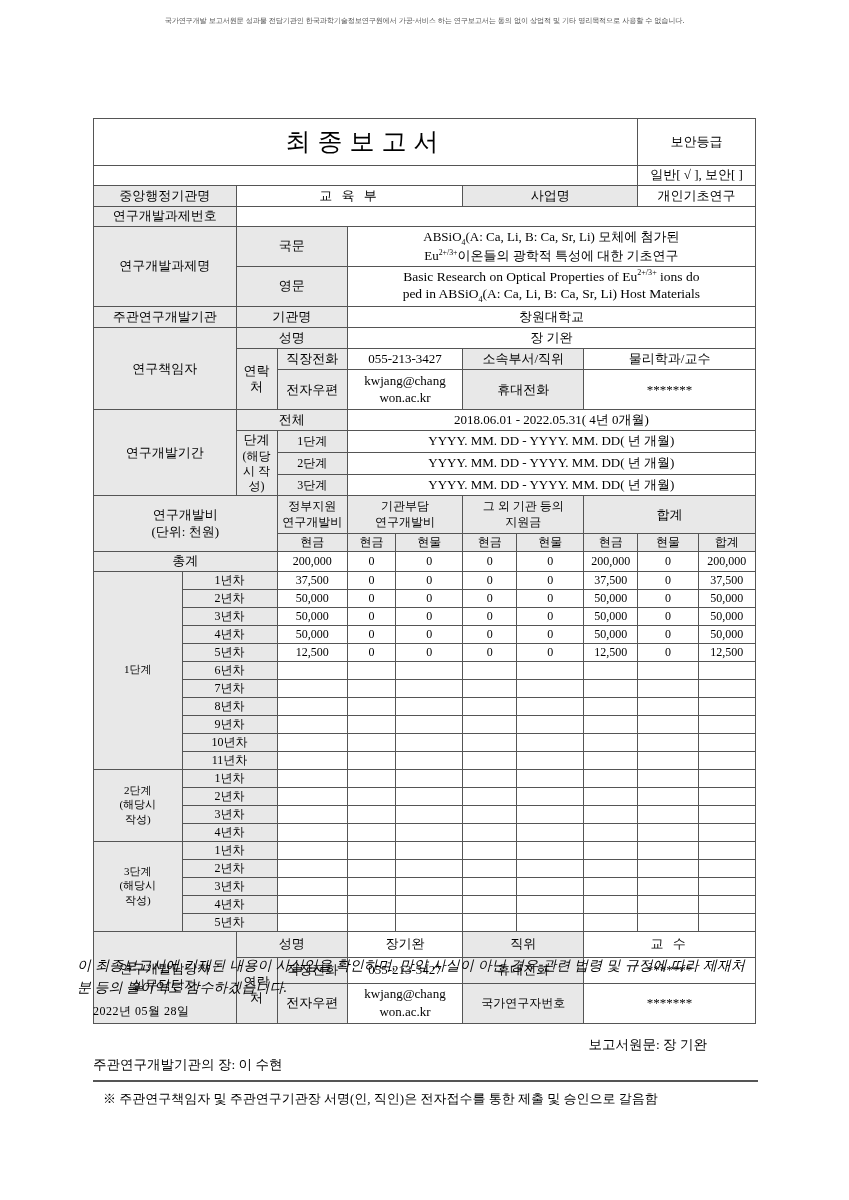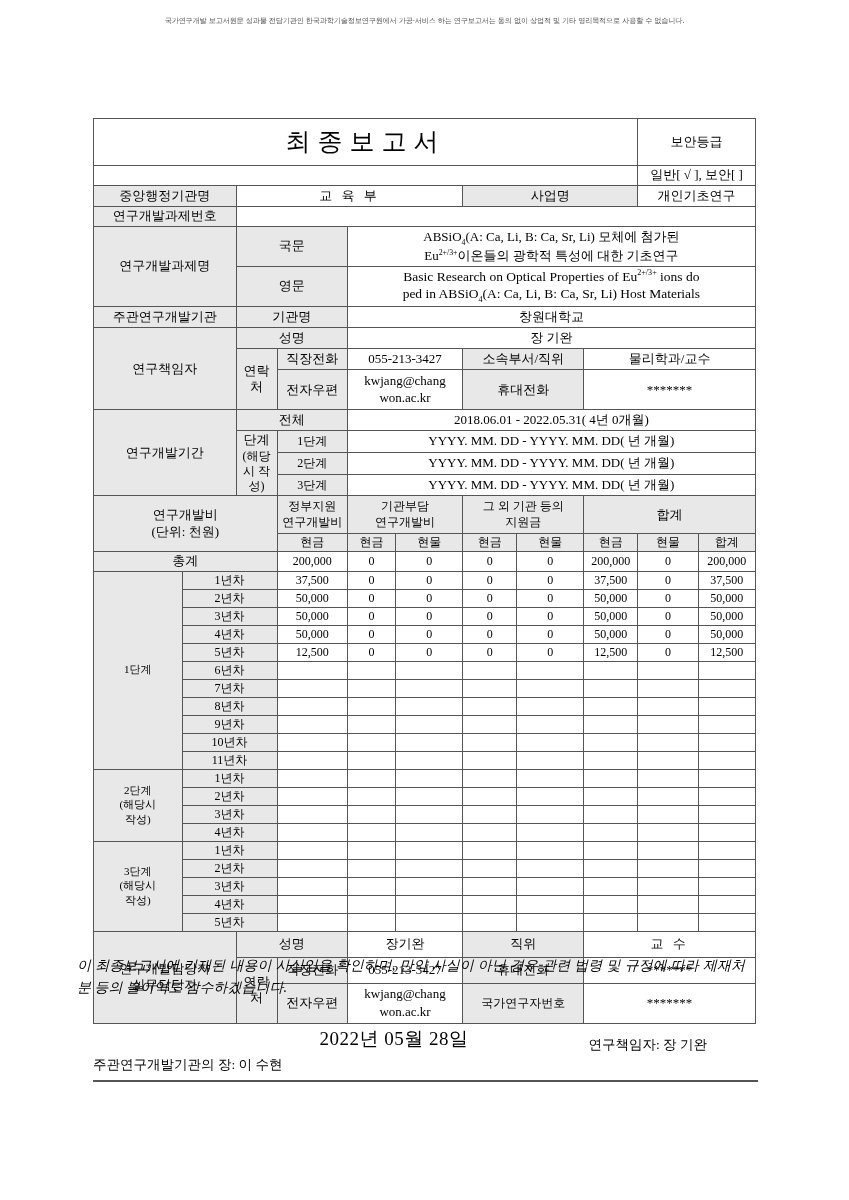--- a/index.html
+++ b/index.html
@@ -90,26 +90,25 @@
     font-size: 14px;
     line-height: 1.55;
     text-align: justify;
     font-style: italic;
   }
   .date-line {
     position: absolute;
     left: 93px;
     top: 1003px;
     width: 668px;
-    text-align: center;
-    font-size: 19px;
+    text-align: left;
+    font-size: 12px;
     padding-right: 66px;
     box-sizing: border-box;
     letter-spacing: 0.5px;
-    margin-top: 23px;
   }
   .sig1 {
     position: absolute;
     left: 93px;
     top: 1036px;
     width: 668px;
     text-align: right;
     font-size: 13.5px;
     padding-right: 54px;
     box-sizing: border-box;
@@ -568,17 +567,18 @@
         </td>
         <td class="sh thickbottom small" colspan="2">국가연구자번호</td>
         <td class="wh thickbottom" colspan="3">*******</td>
       </tr>
     </tbody>
       </table>
   </div>
 
   <div class="statement">이 최종보고서에 기재된 내용이 사실임을 확인하며, 만약 사실이 아닌 경우 관련 법령 및 규정에 따라 제재처분 등의 불이익도 감수하겠습니다.</div>
   <div class="date-line">2022년   05월     28일</div>
-  <div class="sig1">연구책임자: 장 기완</div>
+  <div class="sig1">보고서원문: 장 기완</div>
   <div class="sig2">주관연구개발기관의 장: 이 수현</div>
   <div class="rule"></div>
+  <div class="footnote">※ 주관연구책임자 및 주관연구기관장 서명(인, 직인)은 전자접수를 통한 제출 및 승인으로 갈음함</div>
 
 </div>
 
 </body></html>

